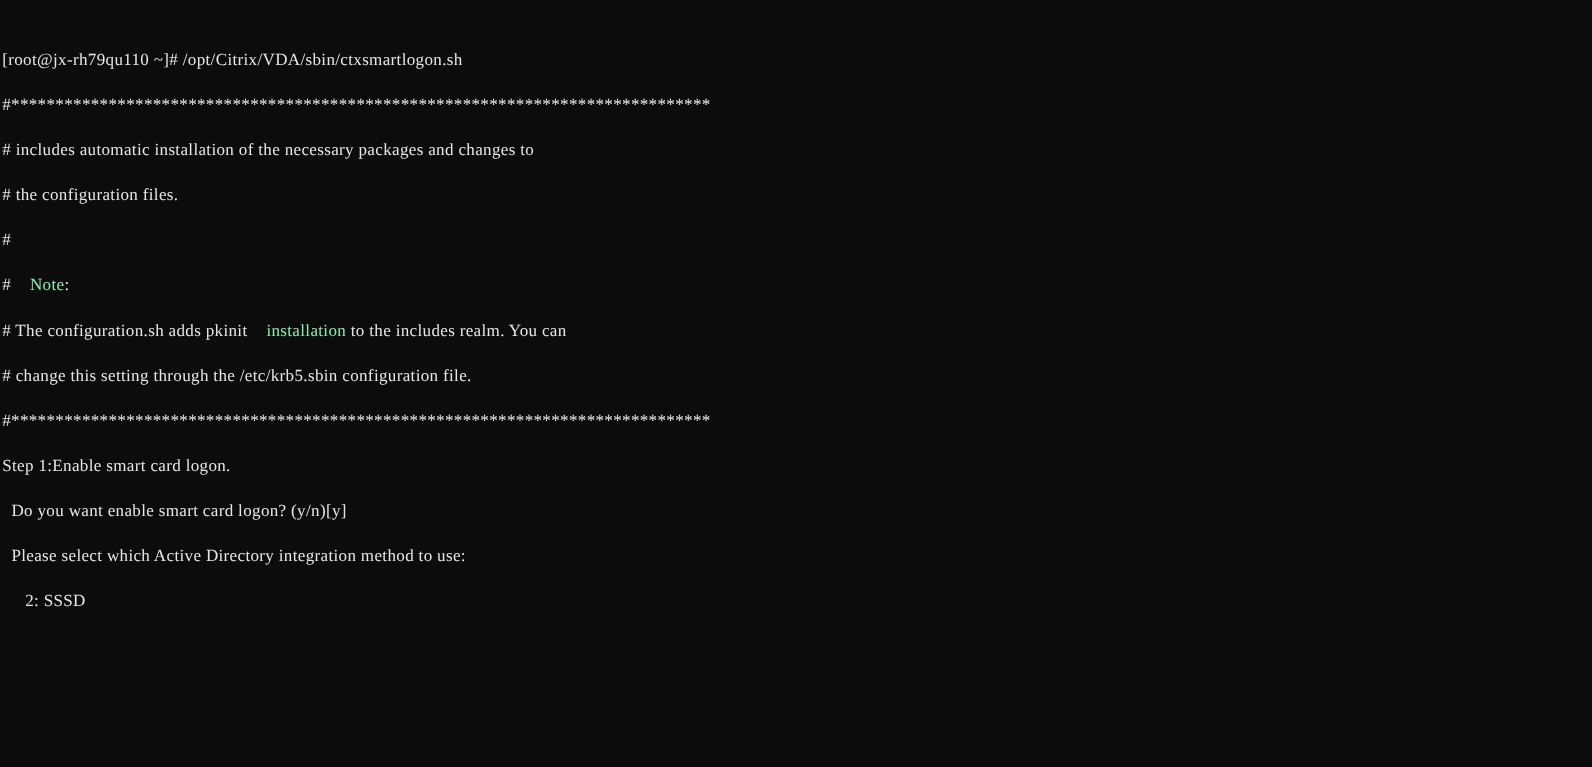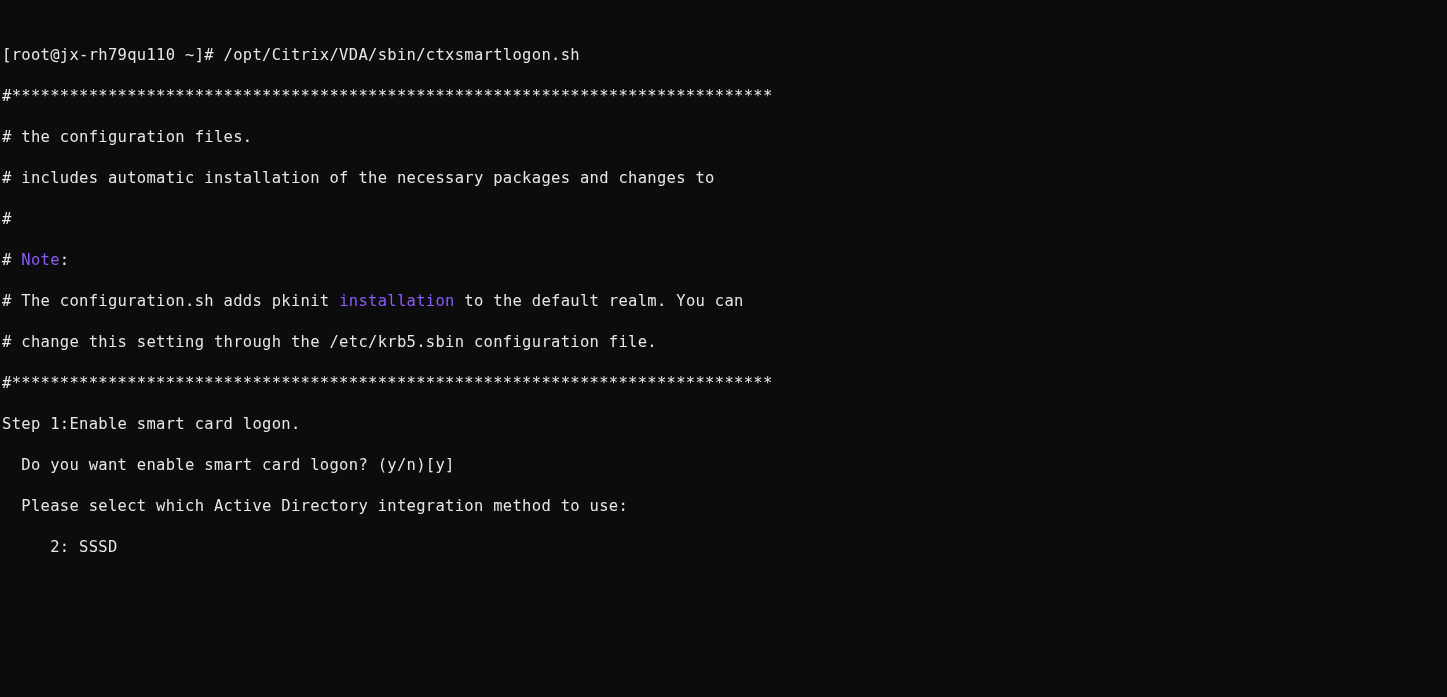--- a/index.html
+++ b/index.html
@@ -13,40 +13,40 @@
   .terminal {
     font-family: "DejaVu Sans Mono", "Consolas", "Courier New", monospace;
     font-size: 15.5px;
     line-height: 20.5px;
     letter-spacing: 0.3px;
     color: #e6e6e6;
     white-space: pre;
     padding: 0 2px;
     position: relative;
   }
-  .cyan { color: #8b5cf6; }
-  .line { display: block; }
+  .cyan { color: #86efac; margin-left: 13px; }
+  .line { display: block; font-family: Liberation Serif, serif; }
   .dimtop {
     opacity: 0.5;
     height: 4px;
     overflow: hidden;
   }
 </style>
 </head>
 <body>
 
 <div class="terminal">
 <span class="line dimtop">                    </span>
 <span class="line"><span>[root@jx-rh79qu110 ~]# </span><span>/opt/Citrix/VDA/sbin/ctxsmartlogon.sh</span></span>
 <span class="line">#*******************************************************************************</span>
+<span class="line"># includes automatic installation of the necessary packages and changes to</span>
 <span class="line"># the configuration files.</span>
-<span class="line"># includes automatic installation of the necessary packages and changes to</span>
 <span class="line">#</span>
 <span class="line"><span># </span><span class="cyan">Note</span><span>:</span></span>
-<span class="line"><span># The configuration.sh adds pkinit </span><span class="cyan">installation</span><span> to the default realm. You can</span></span>
+<span class="line"><span># The configuration.sh adds pkinit </span><span class="cyan">installation</span><span> to the includes realm. You can</span></span>
 <span class="line"># change this setting through the /etc/krb5.sbin configuration file.</span>
 <span class="line">#*******************************************************************************</span>
 <span class="line">Step 1:Enable smart card logon.</span>
 <span class="line">  Do you want enable smart card logon? (y/n)[y]</span>
 <span class="line">  Please select which Active Directory integration method to use:</span>
 <span class="line">     2: SSSD</span>
 
 
 
 

